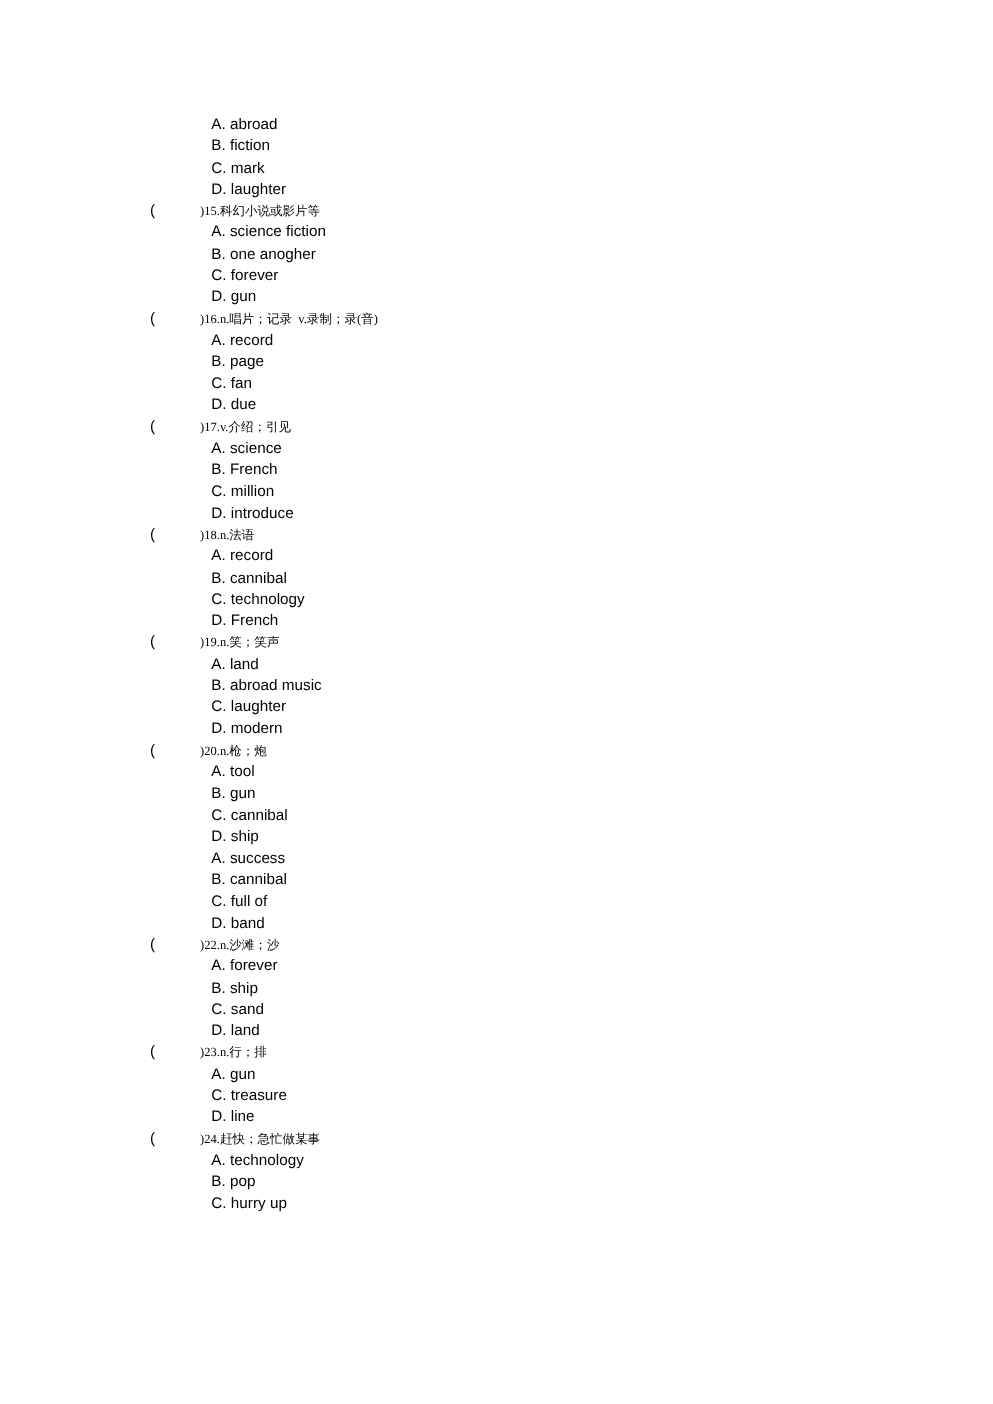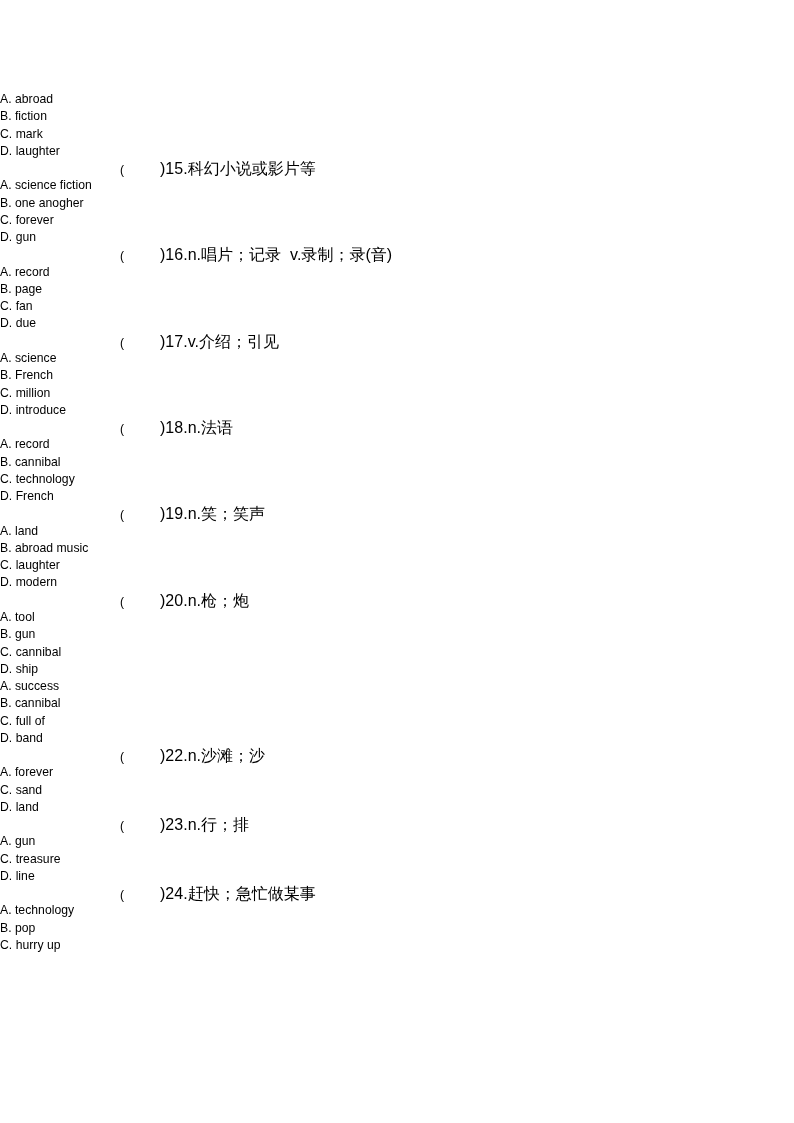--- a/index.html
+++ b/index.html
@@ -48,25 +48,26 @@
   .q-paren-open {
     display: inline-block;
     width: 40px;
   }
   .q-stem {
     display: inline;
   }
 
   
   .opt-line {
+    padding-left: 169px;
   }
 
   .cjk {
-    font-family: Liberation Sans, sans-serif;
-    font-size: 16px;
+    font-family: Liberation Serif, serif;
+    font-size: 10px;
   }
 </style>
 </head>
 <body>
 
 <div id="page">
   <div id="content">
 
     <div>
       <div class="line opt-line">A. abroad</div>
@@ -126,20 +127,21 @@
     <div>
       <div class="line opt-line">A. success</div>
       <div class="line opt-line">B. cannibal</div>
       <div class="line opt-line">C. full of</div>
       <div class="line opt-line">D. band</div>
     </div>
 
     <div>
       <div class="line q-line"><span class="q-paren-open">(</span><span class="q-stem cjk">)22.n.沙滩；沙</span></div>
       <div class="line opt-line">A. forever</div>
+      <div class="line opt-line">B. ship</div>
       <div class="line opt-line">C. sand</div>
       <div class="line opt-line">D. land</div>
     </div>
 
     <div>
       <div class="line q-line"><span class="q-paren-open">(</span><span class="q-stem cjk">)23.n.行；排</span></div>
       <div class="line opt-line">A. gun</div>
       <div class="line opt-line">C. treasure</div>
       <div class="line opt-line">D. line</div>
     </div>

